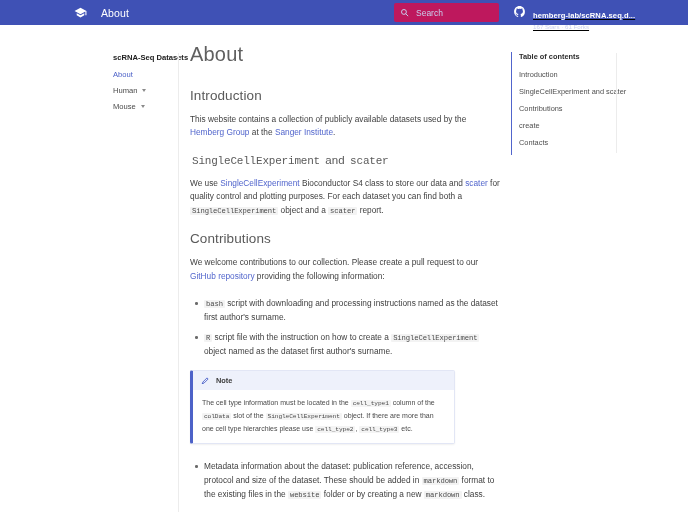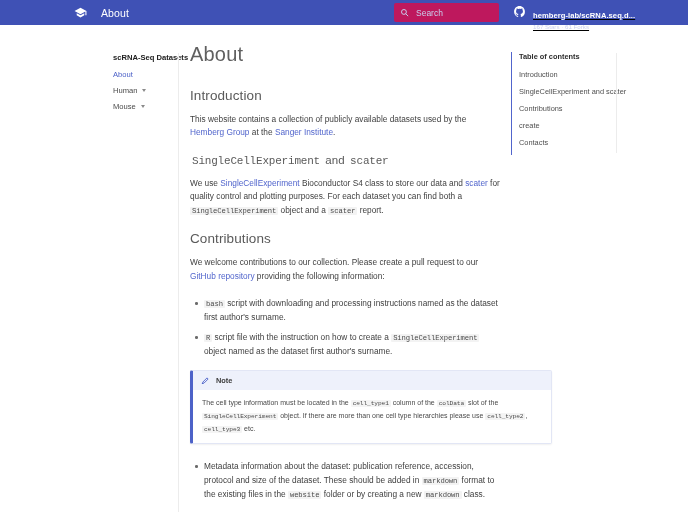--- a/index.html
+++ b/index.html
@@ -184,21 +184,21 @@
     background: #6b6b6b;
   }
 
   
   .admonition {
     border: 1px solid #e2e6f5;
     border-left: 3px solid #4d62c8;
     border-radius: 2px;
     margin: 12px 0 16px 0;
     background: #ffffff;
-    width: 362px;
+    width: 265px;
     box-shadow: 0 1px 2px rgba(0,0,0,.06);
   }
   .admonition-title {
     background: #eef1fb;
     display: flex; align-items: center;
     padding: 5px 8px;
     font-size: 7.4px;
     font-weight: bold;
     color: #3b3b3b;
   }

